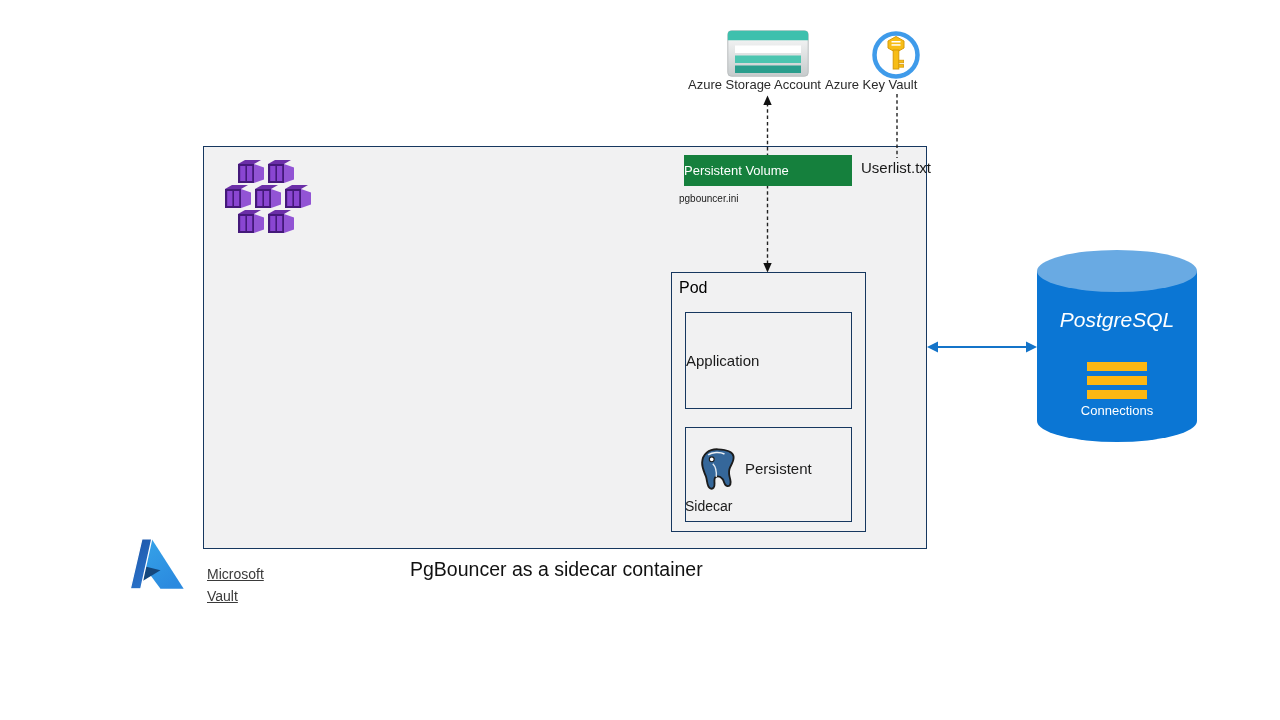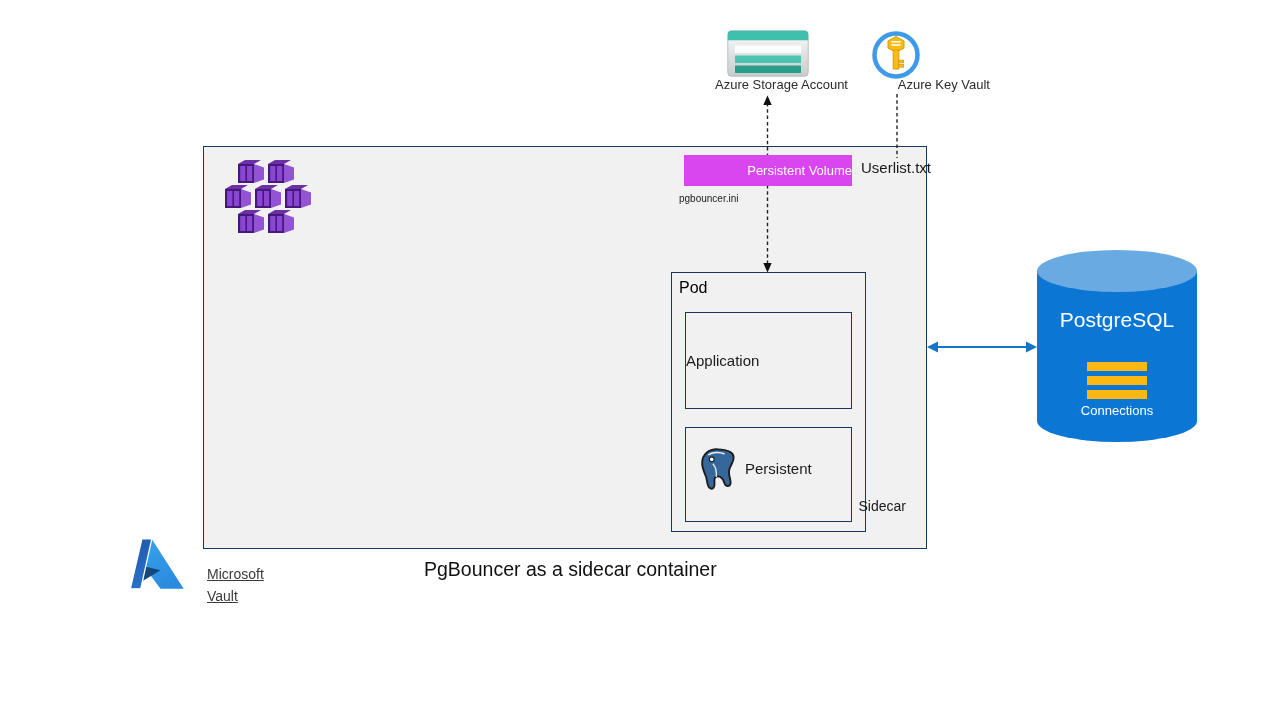--- a/index.html
+++ b/index.html
@@ -6,32 +6,32 @@
   body{
     width:1280px;height:720px;position:relative;overflow:hidden;
     background:#ffffff;
     font-family:"Liberation Sans","DejaVu Sans",sans-serif;
     color:#1a1a1a;
   }
   .abs{position:absolute;}
   .lbl{white-space:nowrap;}
 
   
-  .svc-label{font-size:13px;color:#2b2b2b;text-align:right;}
+  .svc-label{font-size:13px;color:#2b2b2b;text-align:left;}
 
   
   .cluster{
     left:203px;top:146px;width:724px;height:403px;
     background:#f1f1f2;border:1.5px solid #16375f;box-sizing:border-box;z-index:1;
   }
 
   
   .pv{
-    left:684px;top:155px;width:168px;height:31px;background:#d946ef;
-    color:#ffffff;font-size:13px;display:flex;align-items:center;justify-content:flex-end;
+    left:684px;top:155px;width:168px;height:31px;background:#15803d;
+    color:#ffffff;font-size:13px;display:flex;align-items:center;justify-content:flex-start;
     z-index:3;
   }
   .userlist{left:856px;top:159px;width:80px;font-size:15px;text-align:center;z-index:3;}
   .inifile{left:679px;top:193px;font-size:10px;z-index:3;}
 
   
   .pod{
     left:671px;top:272px;width:195px;height:260px;
     border:1.5px solid #16375f;box-sizing:border-box;z-index:2;
   }
@@ -39,31 +39,31 @@
   .appbox{
     left:685px;top:312px;width:167px;height:97px;
     border:1.2px solid #16375f;box-sizing:border-box;z-index:3;
     display:flex;align-items:center;justify-content:flex-start;font-size:15px;
   }
   .sidecarbox{
     left:685px;top:427px;width:167px;height:95px;
     border:1.2px solid #16375f;box-sizing:border-box;z-index:3;
   }
   .pgb-label{left:745px;top:460px;font-size:15px;z-index:4;}
-  .sidecar-label{left:685px;top:498px;width:193px;text-align:right;font-size:14px;z-index:4;padding-left:28px;}
+  .sidecar-label{left:685px;top:498px;width:193px;text-align:left;font-size:14px;z-index:4;}
 
   
   .dbwrap{left:1035px;top:248px;width:164px;height:196px;z-index:2;}
-  .db-name{left:1035px;top:308px;width:164px;text-align:center;color:#fff;font-size:21px;z-index:3;}
+  .db-name{left:1035px;top:308px;width:164px;text-align:center;color:#fff;font-size:21px;z-index:3;font-style:italic;}
   .db-bar{left:1087px;width:60px;height:9px;background:#fcb712;z-index:3;}
   .db-conn{left:1035px;top:403px;width:164px;text-align:center;color:#fff;font-size:13px;z-index:3;}
 
   
   .brand-text{left:207px;top:563px;font-size:14px;line-height:22px;color:#3a3a3a;z-index:2;text-decoration:underline;}
-  .caption{left:424px;top:558px;font-size:19.5px;color:#111;z-index:2;}
+  .caption{left:410px;top:558px;font-size:19.5px;color:#111;z-index:2;}
 
   svg{display:block;}
   .z2{z-index:2;}
 </style>
 </head>
 <body>
 
 <div class="abs" style="left:727px;top:30px;width:82px;height:47px;">
   <svg width="82" height="47" viewBox="0 0 82 47">
     <defs>
@@ -87,21 +87,21 @@
     <g>
       <path d="M25 6.5 l8 4.5 v7 l-8 4.5 l-8 -4.5 v-7 Z" fill="#f7bd16" stroke="#d89b08" stroke-width="1"></path>
       <rect x="22.2" y="20" width="5.6" height="19" fill="#f7bd16" stroke="#d89b08" stroke-width="1"></rect>
       <rect x="27.8" y="30.2" width="4.8" height="2.6" fill="#f7bd16" stroke="#d89b08" stroke-width="0.8"></rect>
       <rect x="27.8" y="34.6" width="4.8" height="2.6" fill="#f7bd16" stroke="#d89b08" stroke-width="0.8"></rect>
       <rect x="20.5" y="11" width="9" height="1.5" fill="#ffffff"></rect>
       <rect x="20.5" y="14.2" width="9" height="1.5" fill="#ffffff"></rect>
     </g>
   </svg>
 </div>
-<div class="abs lbl svc-label" style="left:850px;top:77px;width:140px;">Azure Key Vault</div>
+<div class="abs lbl svc-label" style="left:825px;top:77px;width:140px;">Azure Key Vault</div>
 
 <div class="abs z2" style="left:758px;top:94px;width:19px;height:180px;">
   <svg width="19" height="180" viewBox="0 0 19 180">
     <line x1="9.5" y1="9" x2="9.5" y2="171" stroke="#222222" stroke-width="1.4" stroke-dasharray="3.5 2.8"></line>
     <polygon points="9.5,1.5 5.3,11 13.7,11" fill="#111111"></polygon>
     <polygon points="9.5,178.5 5.3,169 13.7,169" fill="#111111"></polygon>
   </svg>
 </div>
 
 <div class="abs z2" style="left:891px;top:92px;width:12px;height:68px;">

